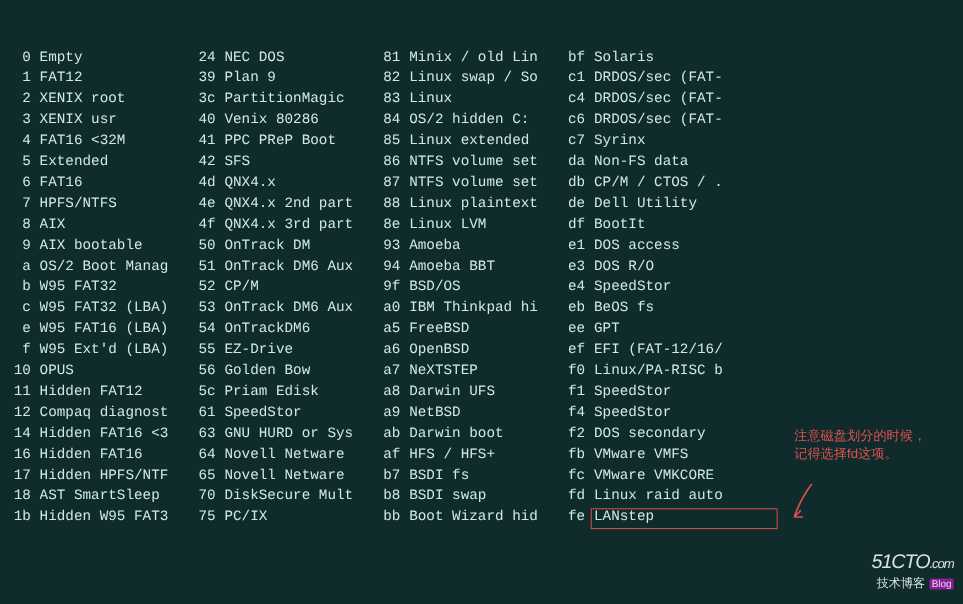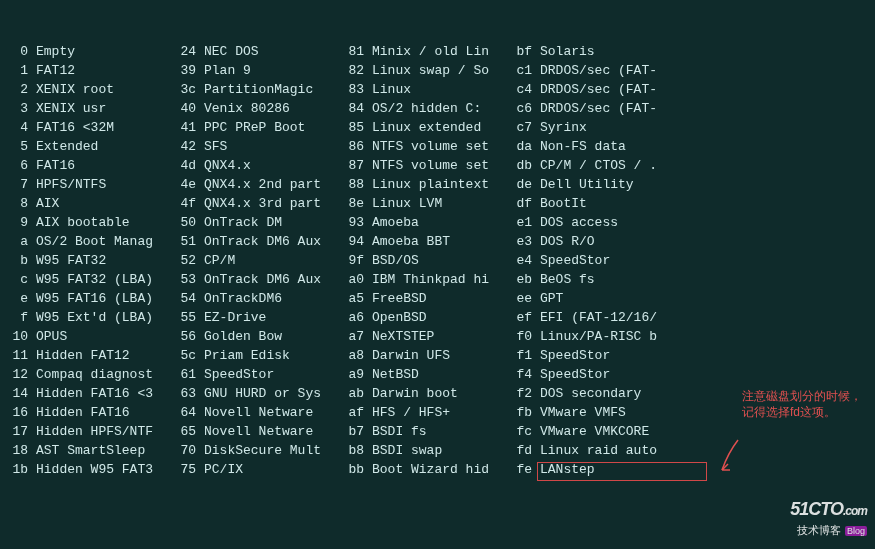--- a/index.html
+++ b/index.html
@@ -23,41 +23,41 @@
 .c4 .name { width:auto; }
 .hilite {
   position:absolute;
   border:1px solid #d04848;
   left:537px; top:462px;
   width:170px; height:19px;
   pointer-events:none;
 }
 .annot {
   position:absolute;
-  left:742px; top:388px;
+  left:722px; top:388px;
   color:#e05050;
   font-family:"Microsoft YaHei","SimSun",sans-serif;
   font-size:12px;
   line-height:16px;
   width:120px;
 }
 .arrow {
   position:absolute;
   left:720px; top:438px;
   pointer-events:none;
 }
 .logo {
   position:absolute;
   right:8px; bottom:8px;
   color:#fff;
   font-family:Arial,sans-serif;
   text-align:right;
   opacity:.85;
 }
-.logo .big { font-size:18px; font-weight:bold; font-style:italic; letter-spacing:-1px; }
+.logo .big { font-size:18px; font-weight:normal; font-style:italic; letter-spacing:-1px; }
 .logo .big .com { font-size:12px; }
 .logo .sub { font-size:11px; }
 .logo .blog { font-size:9px; background:#a21caf; color:#fff; padding:0 2px; border-radius:2px; margin-left:4px; }
 </style>
 </head>
 <body>
 
 <div class="term">
   <div id="table"><div class="row"><div class="col c1"><span class="hex"> 0</span><span class="name">Empty</span></div><div class="col c2"><span class="hex">24</span><span class="name">NEC DOS</span></div><div class="col c3"><span class="hex">81</span><span class="name">Minix / old Lin</span></div><div class="col c4"><span class="hex">bf</span><span class="name">Solaris</span></div></div><div class="row"><div class="col c1"><span class="hex"> 1</span><span class="name">FAT12</span></div><div class="col c2"><span class="hex">39</span><span class="name">Plan 9</span></div><div class="col c3"><span class="hex">82</span><span class="name">Linux swap / So</span></div><div class="col c4"><span class="hex">c1</span><span class="name">DRDOS/sec (FAT-</span></div></div><div class="row"><div class="col c1"><span class="hex"> 2</span><span class="name">XENIX root</span></div><div class="col c2"><span class="hex">3c</span><span class="name">PartitionMagic</span></div><div class="col c3"><span class="hex">83</span><span class="name">Linux</span></div><div class="col c4"><span class="hex">c4</span><span class="name">DRDOS/sec (FAT-</span></div></div><div class="row"><div class="col c1"><span class="hex"> 3</span><span class="name">XENIX usr</span></div><div class="col c2"><span class="hex">40</span><span class="name">Venix 80286</span></div><div class="col c3"><span class="hex">84</span><span class="name">OS/2 hidden C:</span></div><div class="col c4"><span class="hex">c6</span><span class="name">DRDOS/sec (FAT-</span></div></div><div class="row"><div class="col c1"><span class="hex"> 4</span><span class="name">FAT16 &lt;32M</span></div><div class="col c2"><span class="hex">41</span><span class="name">PPC PReP Boot</span></div><div class="col c3"><span class="hex">85</span><span class="name">Linux extended</span></div><div class="col c4"><span class="hex">c7</span><span class="name">Syrinx</span></div></div><div class="row"><div class="col c1"><span class="hex"> 5</span><span class="name">Extended</span></div><div class="col c2"><span class="hex">42</span><span class="name">SFS</span></div><div class="col c3"><span class="hex">86</span><span class="name">NTFS volume set</span></div><div class="col c4"><span class="hex">da</span><span class="name">Non-FS data</span></div></div><div class="row"><div class="col c1"><span class="hex"> 6</span><span class="name">FAT16</span></div><div class="col c2"><span class="hex">4d</span><span class="name">QNX4.x</span></div><div class="col c3"><span class="hex">87</span><span class="name">NTFS volume set</span></div><div class="col c4"><span class="hex">db</span><span class="name">CP/M / CTOS / .</span></div></div><div class="row"><div class="col c1"><span class="hex"> 7</span><span class="name">HPFS/NTFS</span></div><div class="col c2"><span class="hex">4e</span><span class="name">QNX4.x 2nd part</span></div><div class="col c3"><span class="hex">88</span><span class="name">Linux plaintext</span></div><div class="col c4"><span class="hex">de</span><span class="name">Dell Utility</span></div></div><div class="row"><div class="col c1"><span class="hex"> 8</span><span class="name">AIX</span></div><div class="col c2"><span class="hex">4f</span><span class="name">QNX4.x 3rd part</span></div><div class="col c3"><span class="hex">8e</span><span class="name">Linux LVM</span></div><div class="col c4"><span class="hex">df</span><span class="name">BootIt</span></div></div><div class="row"><div class="col c1"><span class="hex"> 9</span><span class="name">AIX bootable</span></div><div class="col c2"><span class="hex">50</span><span class="name">OnTrack DM</span></div><div class="col c3"><span class="hex">93</span><span class="name">Amoeba</span></div><div class="col c4"><span class="hex">e1</span><span class="name">DOS access</span></div></div><div class="row"><div class="col c1"><span class="hex"> a</span><span class="name">OS/2 Boot Manag</span></div><div class="col c2"><span class="hex">51</span><span class="name">OnTrack DM6 Aux</span></div><div class="col c3"><span class="hex">94</span><span class="name">Amoeba BBT</span></div><div class="col c4"><span class="hex">e3</span><span class="name">DOS R/O</span></div></div><div class="row"><div class="col c1"><span class="hex"> b</span><span class="name">W95 FAT32</span></div><div class="col c2"><span class="hex">52</span><span class="name">CP/M</span></div><div class="col c3"><span class="hex">9f</span><span class="name">BSD/OS</span></div><div class="col c4"><span class="hex">e4</span><span class="name">SpeedStor</span></div></div><div class="row"><div class="col c1"><span class="hex"> c</span><span class="name">W95 FAT32 (LBA)</span></div><div class="col c2"><span class="hex">53</span><span class="name">OnTrack DM6 Aux</span></div><div class="col c3"><span class="hex">a0</span><span class="name">IBM Thinkpad hi</span></div><div class="col c4"><span class="hex">eb</span><span class="name">BeOS fs</span></div></div><div class="row"><div class="col c1"><span class="hex"> e</span><span class="name">W95 FAT16 (LBA)</span></div><div class="col c2"><span class="hex">54</span><span class="name">OnTrackDM6</span></div><div class="col c3"><span class="hex">a5</span><span class="name">FreeBSD</span></div><div class="col c4"><span class="hex">ee</span><span class="name">GPT</span></div></div><div class="row"><div class="col c1"><span class="hex"> f</span><span class="name">W95 Ext'd (LBA)</span></div><div class="col c2"><span class="hex">55</span><span class="name">EZ-Drive</span></div><div class="col c3"><span class="hex">a6</span><span class="name">OpenBSD</span></div><div class="col c4"><span class="hex">ef</span><span class="name">EFI (FAT-12/16/</span></div></div><div class="row"><div class="col c1"><span class="hex">10</span><span class="name">OPUS</span></div><div class="col c2"><span class="hex">56</span><span class="name">Golden Bow</span></div><div class="col c3"><span class="hex">a7</span><span class="name">NeXTSTEP</span></div><div class="col c4"><span class="hex">f0</span><span class="name">Linux/PA-RISC b</span></div></div><div class="row"><div class="col c1"><span class="hex">11</span><span class="name">Hidden FAT12</span></div><div class="col c2"><span class="hex">5c</span><span class="name">Priam Edisk</span></div><div class="col c3"><span class="hex">a8</span><span class="name">Darwin UFS</span></div><div class="col c4"><span class="hex">f1</span><span class="name">SpeedStor</span></div></div><div class="row"><div class="col c1"><span class="hex">12</span><span class="name">Compaq diagnost</span></div><div class="col c2"><span class="hex">61</span><span class="name">SpeedStor</span></div><div class="col c3"><span class="hex">a9</span><span class="name">NetBSD</span></div><div class="col c4"><span class="hex">f4</span><span class="name">SpeedStor</span></div></div><div class="row"><div class="col c1"><span class="hex">14</span><span class="name">Hidden FAT16 &lt;3</span></div><div class="col c2"><span class="hex">63</span><span class="name">GNU HURD or Sys</span></div><div class="col c3"><span class="hex">ab</span><span class="name">Darwin boot</span></div><div class="col c4"><span class="hex">f2</span><span class="name">DOS secondary</span></div></div><div class="row"><div class="col c1"><span class="hex">16</span><span class="name">Hidden FAT16</span></div><div class="col c2"><span class="hex">64</span><span class="name">Novell Netware</span></div><div class="col c3"><span class="hex">af</span><span class="name">HFS / HFS+</span></div><div class="col c4"><span class="hex">fb</span><span class="name">VMware VMFS</span></div></div><div class="row"><div class="col c1"><span class="hex">17</span><span class="name">Hidden HPFS/NTF</span></div><div class="col c2"><span class="hex">65</span><span class="name">Novell Netware</span></div><div class="col c3"><span class="hex">b7</span><span class="name">BSDI fs</span></div><div class="col c4"><span class="hex">fc</span><span class="name">VMware VMKCORE</span></div></div><div class="row"><div class="col c1"><span class="hex">18</span><span class="name">AST SmartSleep</span></div><div class="col c2"><span class="hex">70</span><span class="name">DiskSecure Mult</span></div><div class="col c3"><span class="hex">b8</span><span class="name">BSDI swap</span></div><div class="col c4"><span class="hex">fd</span><span class="name">Linux raid auto</span></div></div><div class="row"><div class="col c1"><span class="hex">1b</span><span class="name">Hidden W95 FAT3</span></div><div class="col c2"><span class="hex">75</span><span class="name">PC/IX</span></div><div class="col c3"><span class="hex">bb</span><span class="name">Boot Wizard hid</span></div><div class="col c4"><span class="hex">fe</span><span class="name">LANstep</span></div></div></div>
 </div>

